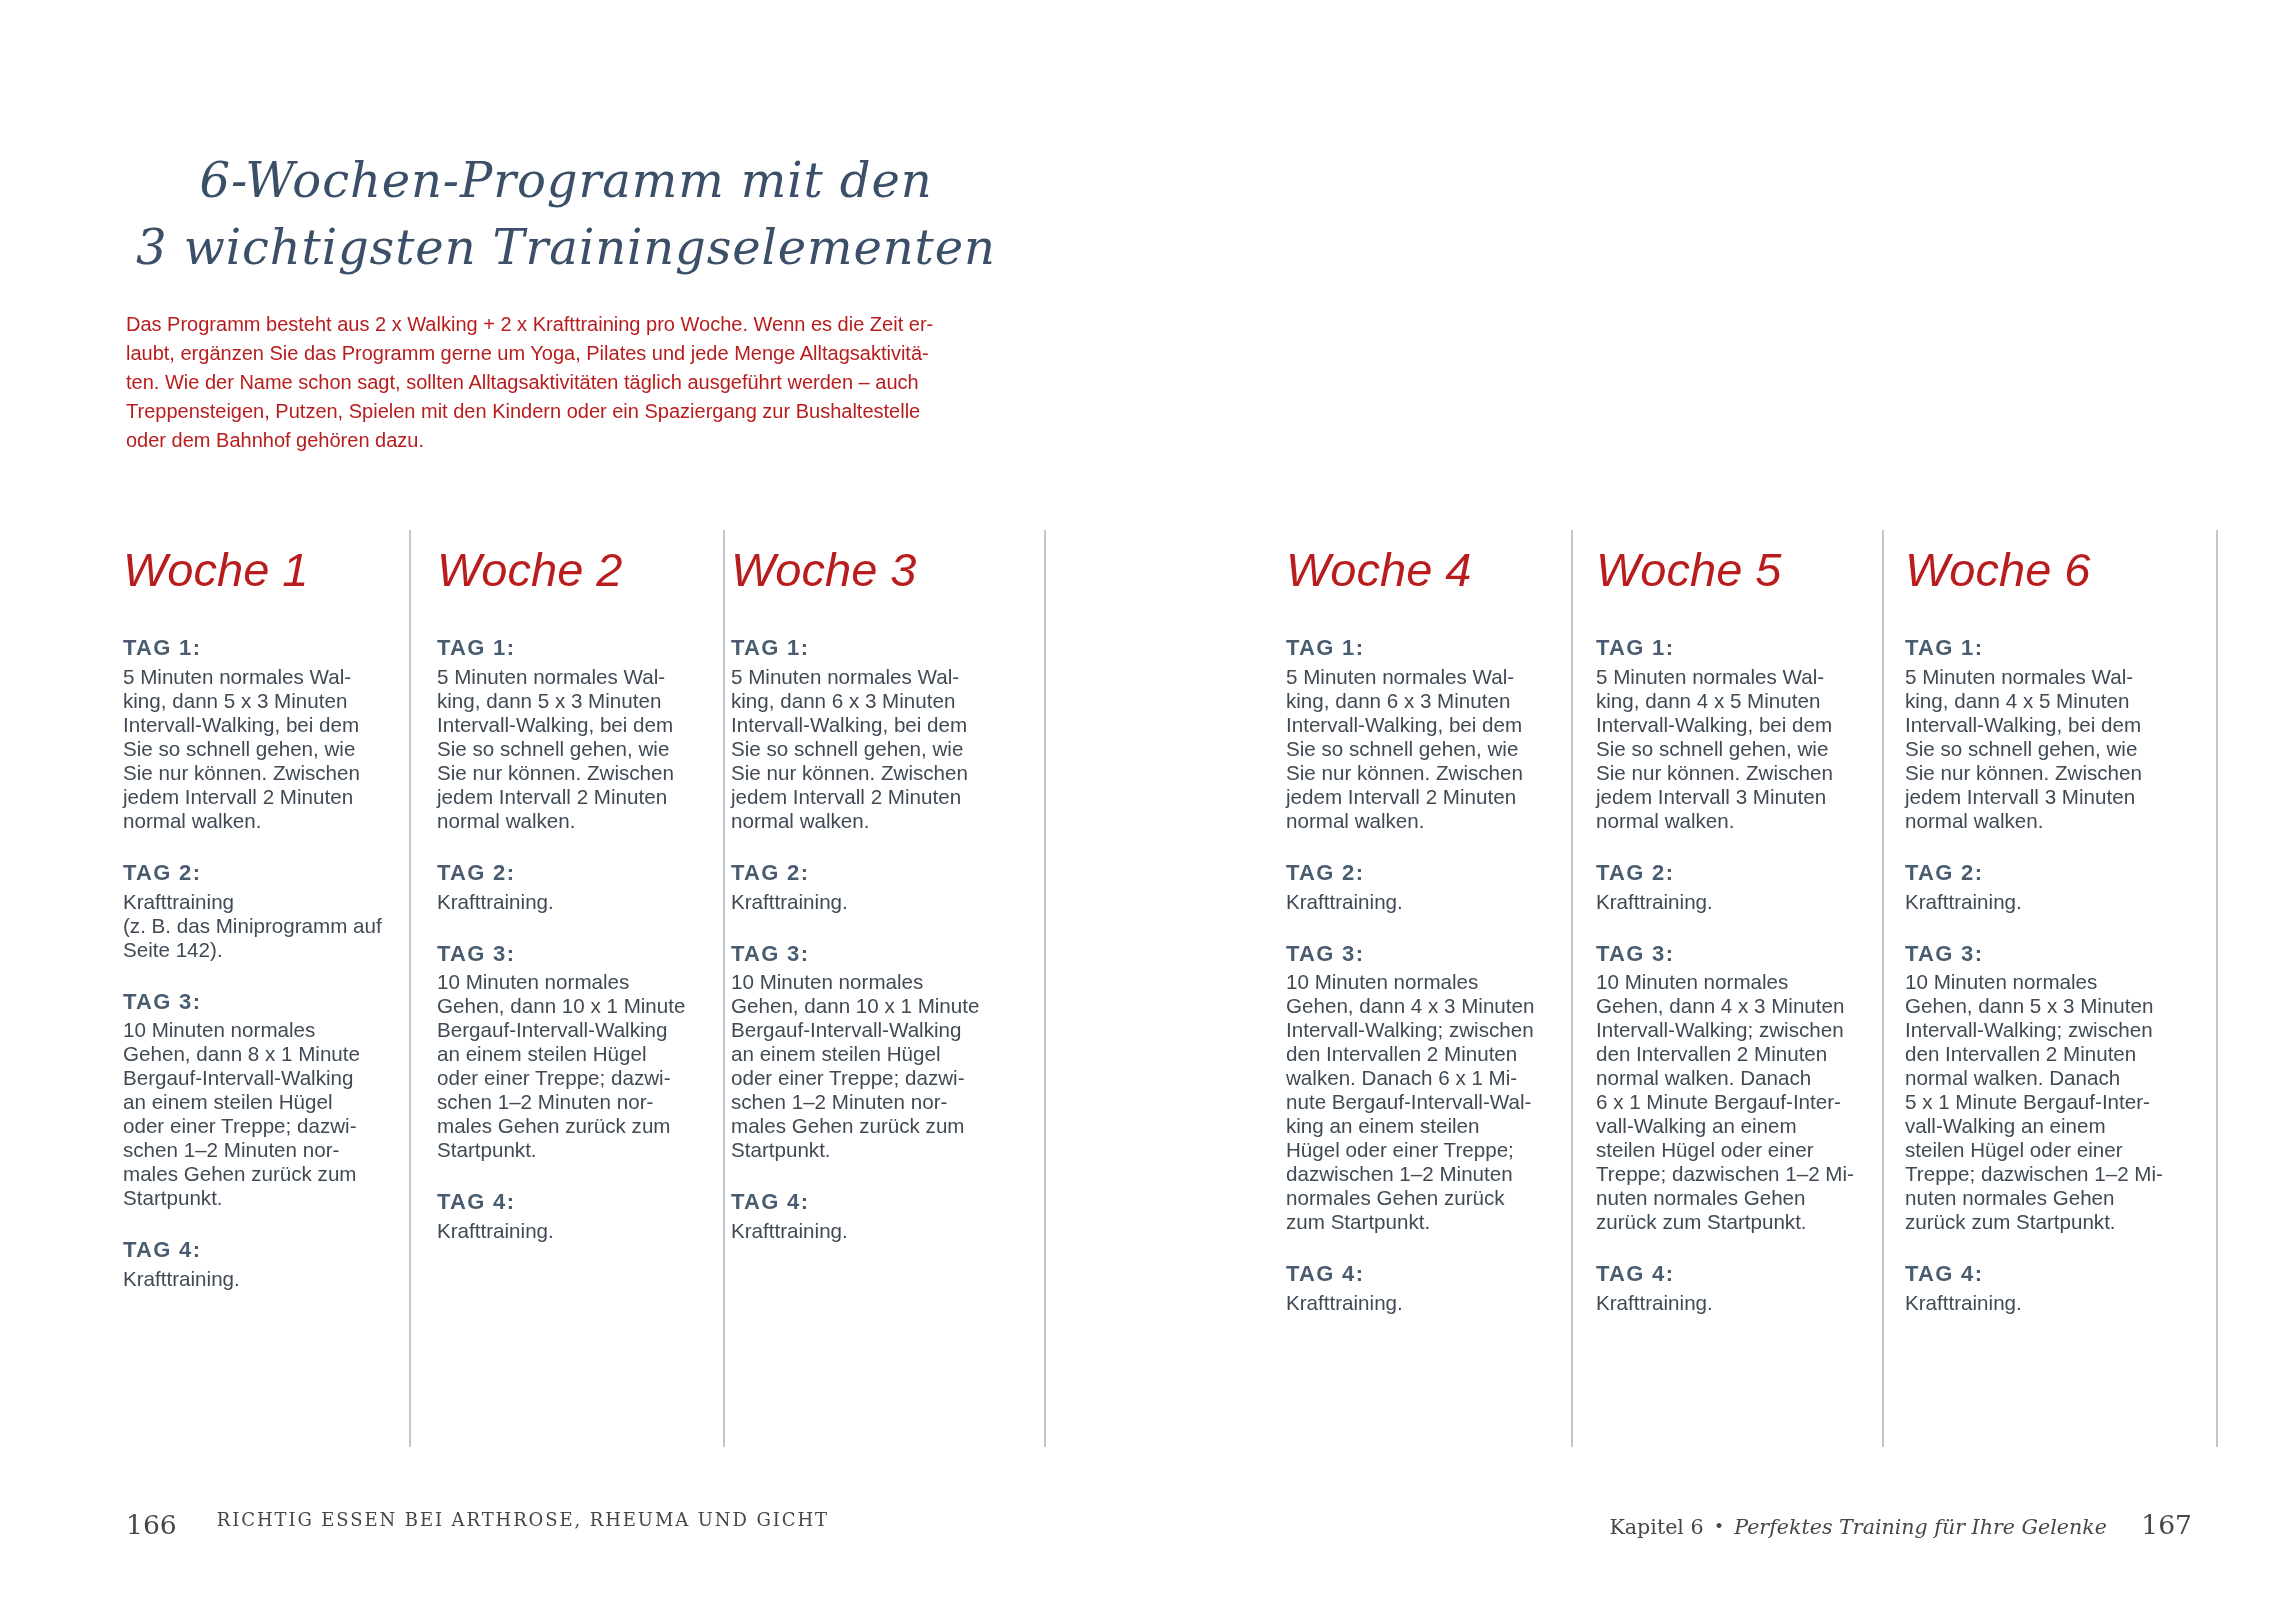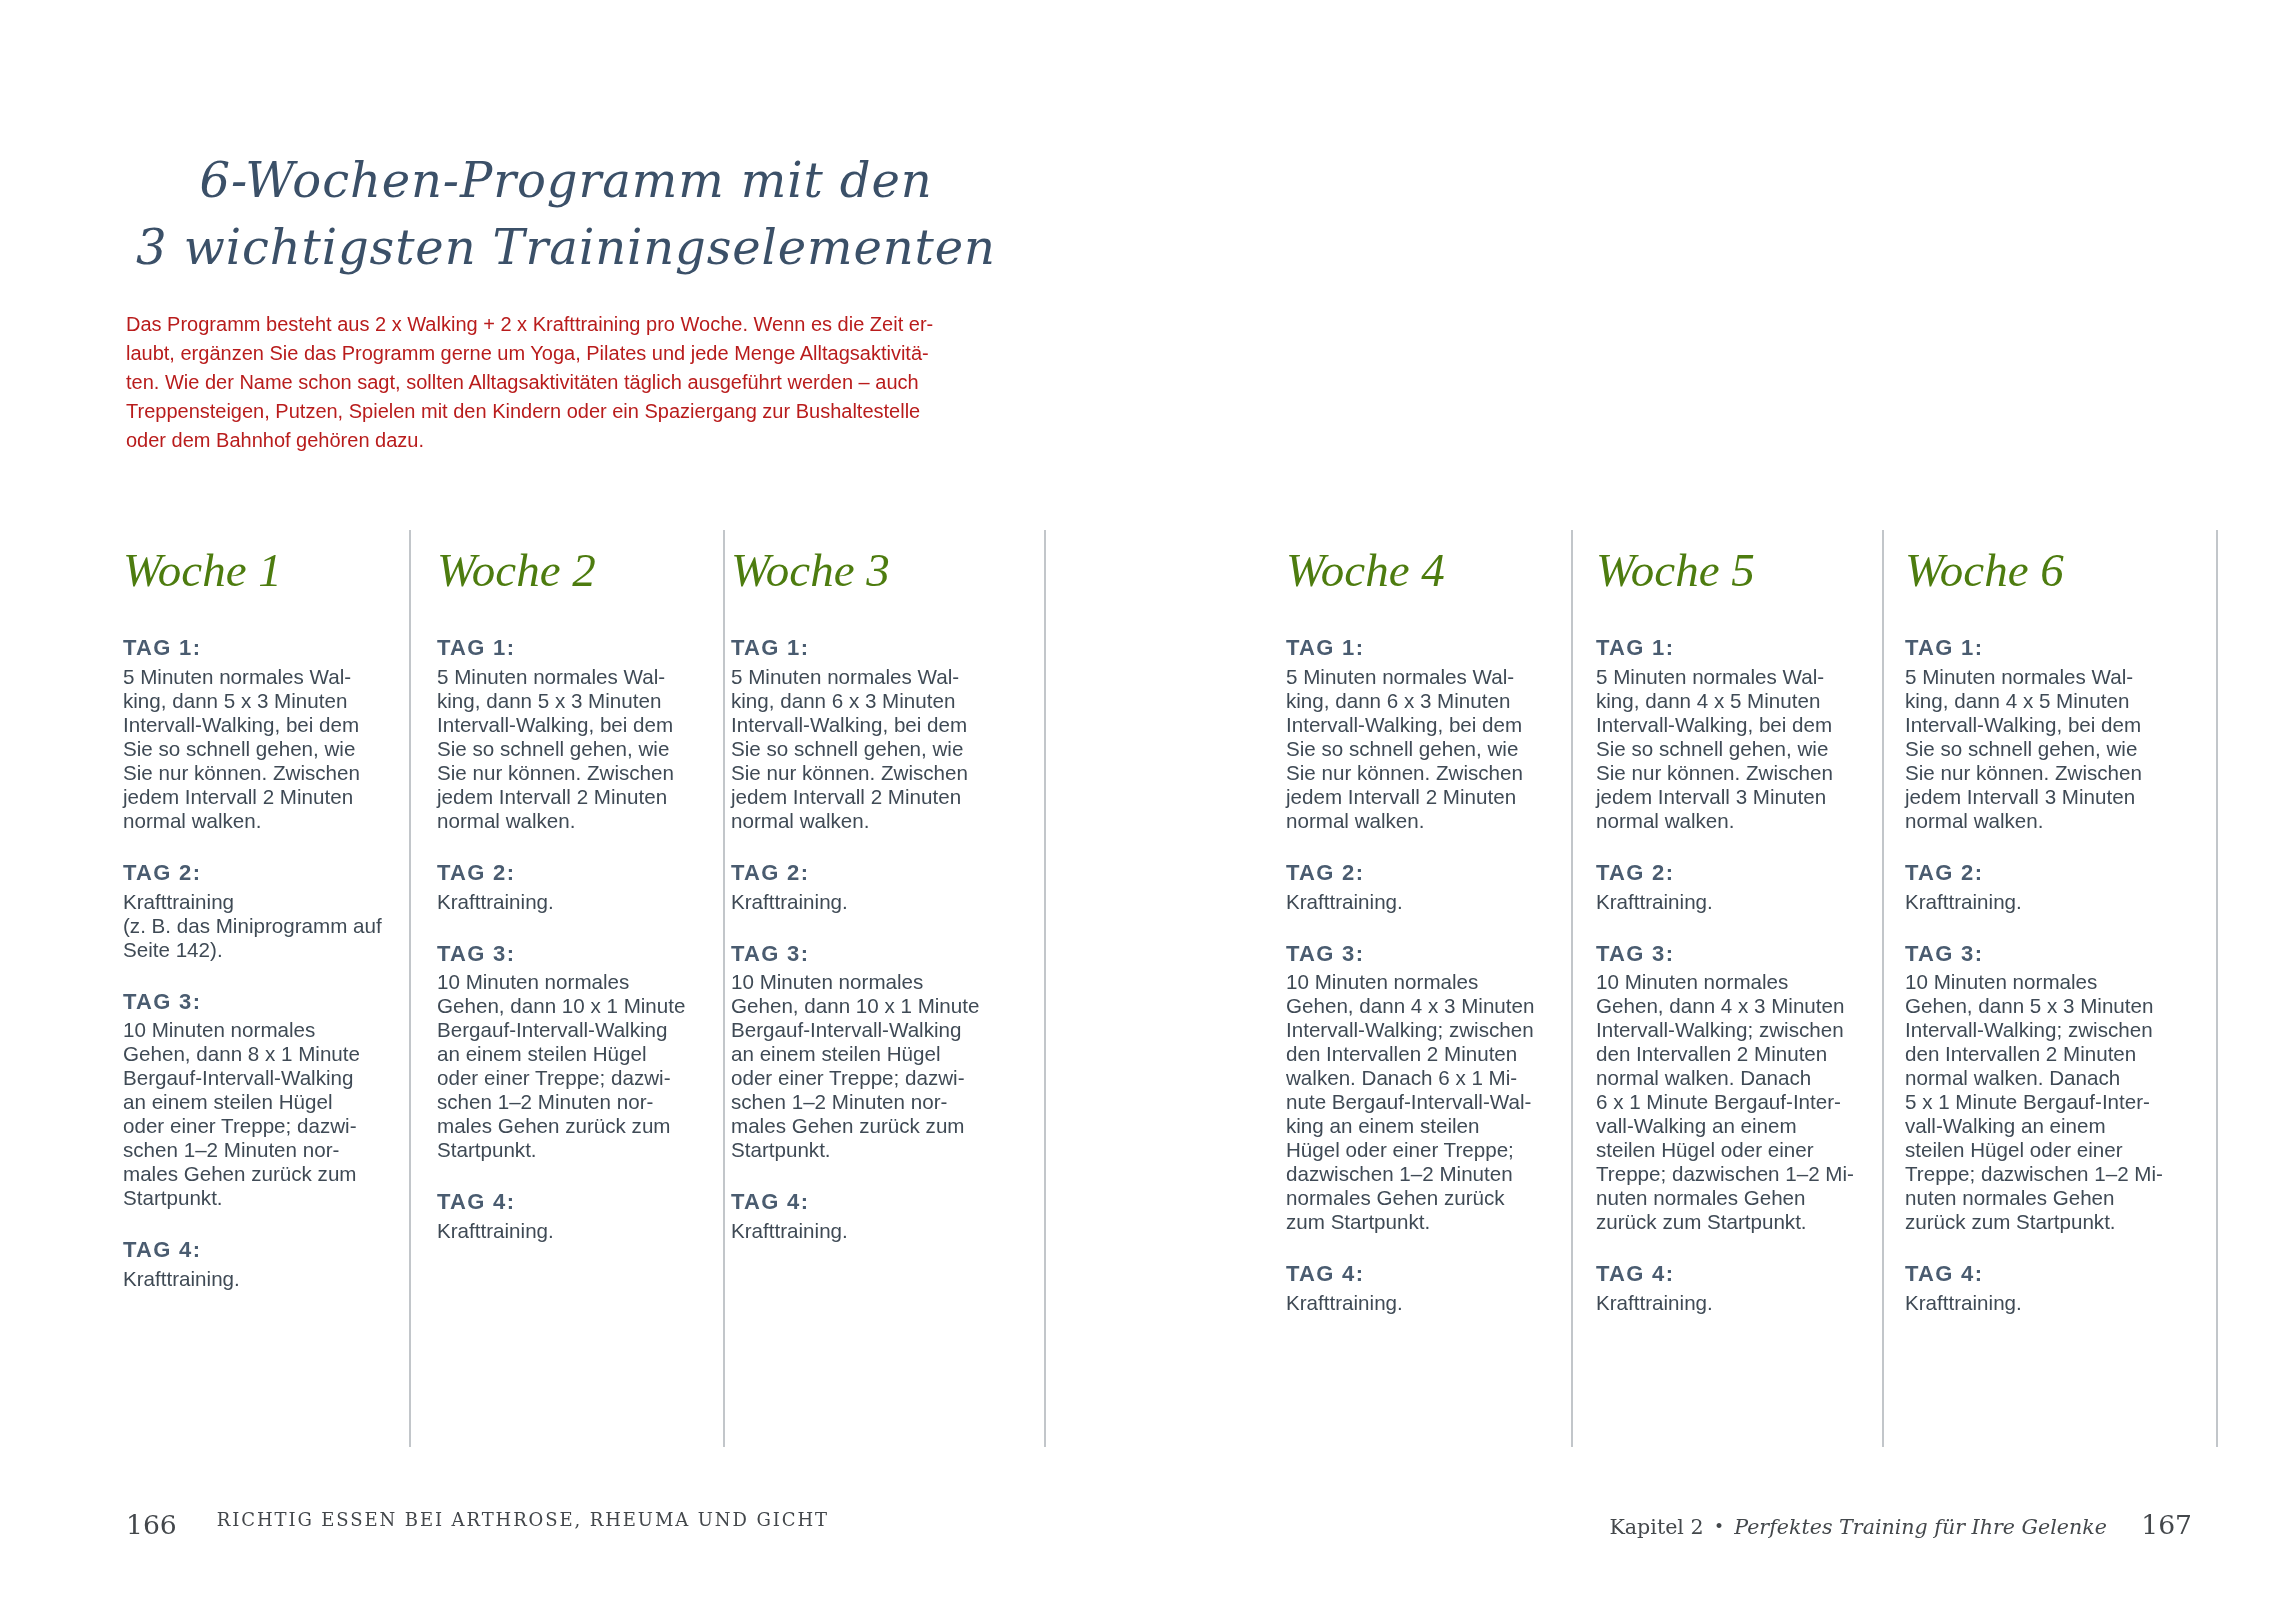--- a/index.html
+++ b/index.html
@@ -22,22 +22,22 @@
   .intro{
     position:absolute;left:126px;top:310px;width:943px;
     font-size:20px;line-height:29px;color:#b91c1c;
     white-space:pre-line;
   }
 
   .week{
     position:absolute;top:540px;width:286px;
   }
   .week-title{
-    font-family:Liberation Serif, serif;font-style:italic;font-weight:400;
-    font-size:47px;line-height:60px;color:#4d7c0f;
+    font-family:Liberation Sans, sans-serif;font-style:italic;font-weight:400;
+    font-size:47px;line-height:60px;color:#b91c1c;
     margin:0 0 34px 0;
   }
   .day{margin:0 0 26px 0;}
   .day-label{
     font-size:22px;line-height:27.4px;font-weight:600;
     color:#4a5c70;letter-spacing:1.3px;
     margin:0 0 3.4px 0;
   }
   .day-text{
     font-size:20.6px;line-height:24px;color:#3f4a55;
@@ -302,20 +302,20 @@
       <div class="vline" style="left: 1882px;"></div>
       <div class="vline" style="left: 2216px;"></div>
     </div>
 
   <div class="footer-left">
     <span class="pagenum">166</span>
     <span class="booktitle">RICHTIG ESSEN BEI ARTHROSE, RHEUMA UND GICHT</span>
   </div>
 
   <div class="footer-right">
-    <span class="chapter">Kapitel 2</span>
+    <span class="chapter">Kapitel 6</span>
     <span class="bullet">•</span>
     <span class="chapter-title">Perfektes Training für Ihre Gelenke</span>
     <span class="pagenum">167</span>
   </div>
 
 </div>
 
 
 </body></html>

